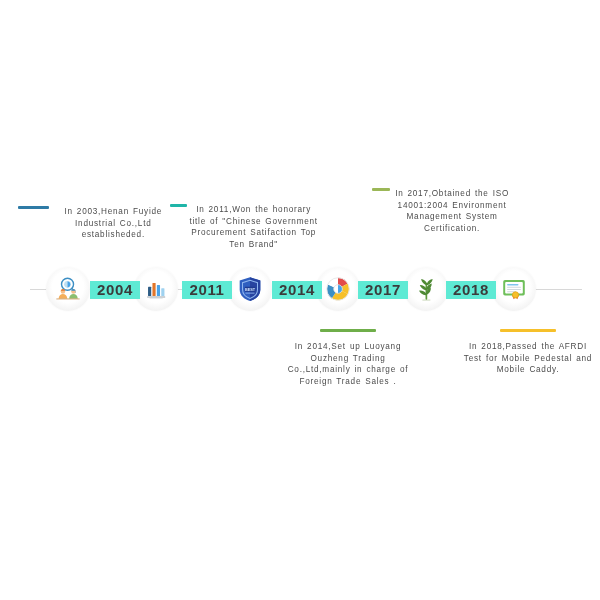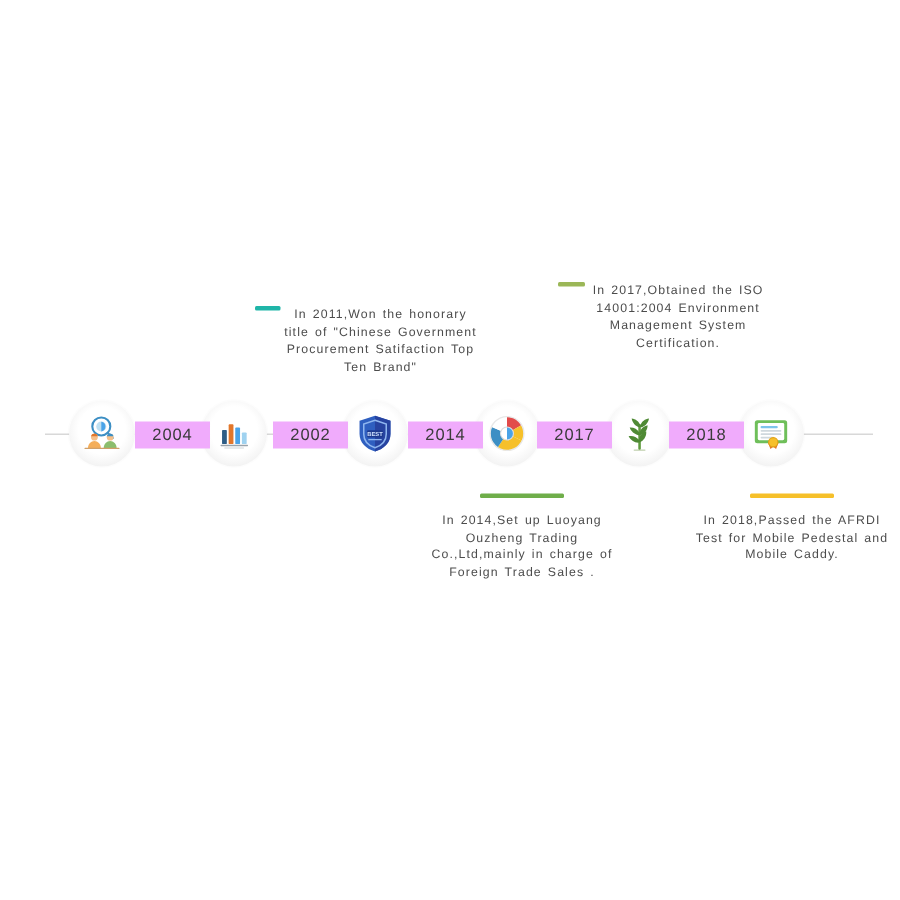--- a/index.html
+++ b/index.html
@@ -21,22 +21,22 @@
     position:absolute;top:267px;width:44px;height:44px;border-radius:50%;
     display:flex;align-items:center;justify-content:center;
     background:radial-gradient(circle at 50% 45%, #ffffff 48%, #f1f1f1 78%, #ececec 100%);
     box-shadow:0 0 0 1px rgba(0,0,0,0.012);
   }
   .node .glyph{width:30px;height:30px;display:block;}
 
   
   .year{
     position:absolute;top:281px;height:18px;line-height:18px;
-    font-size:11px;letter-spacing:.6px;color:#3b3b3b;font-weight:400;
-    background:#f0abfc;padding:0 5px;text-align:center;white-space:nowrap;
+    font-size:15px;letter-spacing:.6px;color:#3b3b3b;font-weight:700;
+    background:#5eead4;padding:0 5px;text-align:center;white-space:nowrap;
   }
 
   
   .block{position:absolute;text-align:center;}
   .block .bar{height:3px;border-radius:1px;margin:0 auto 9px auto;}
   .block .copy{
     font-size:8.2px;line-height:11.6px;color:#4c4c4c;letter-spacing:.75px;
     word-spacing:1px;
   }
   .block.above .bar{margin-bottom:10px;}
@@ -44,20 +44,24 @@
   
   .block.above{display:flex;justify-content:flex-end;}
 </style>
 </head>
 <body>
 
 <div id="timeline-infographic">
 
   <div class="rail"></div>
 
+  <div class="block above" style="left:18px;width:160px;top:206px;height:60px;">
+    <div class="bar" style="width:58px;background:#2e7ba6;"></div>
+    <div class="copy">In 2003,Henan Fuyide Industrial Co.,Ltd establisheded.</div>
+  </div>
 
   <div class="block above" style="left:170px;width:150px;top:204px;height:62px;">
     <div class="bar" style="width:56px;background:#1fb5a8;"></div>
     <div class="copy">In 2011,Won the honorary title of "Chinese Government Procurement Satifaction Top Ten Brand"</div>
   </div>
 
   <div class="block above" style="left:372px;width:142px;top:188px;height:66px;">
     <div class="bar" style="width:56px;background:#9bb757;"></div>
     <div class="copy">In 2017,Obtained the ISO 14001:2004 Environment Management System Certification.</div>
   </div>
@@ -145,18 +149,18 @@
       <rect x="8.6" y="10.7" width="12.2" height="1.5" rx=".7" fill="#7ec4ec"></rect>
       <rect x="8.6" y="13.5" width="14.8" height="1.2" rx=".6" fill="#cfd8dd"></rect>
       <rect x="8.6" y="15.9" width="14.8" height="1.2" rx=".6" fill="#cfd8dd"></rect>
       <rect x="8.6" y="18.3" width="9.6" height="1.2" rx=".6" fill="#cfd8dd"></rect>
       <path d="M13.8 22.4l1.8 4.6 2-1.6 2 1.6 1.8-4.6z" fill="#e2762a"></path>
       <circle cx="17.6" cy="22.2" r="3.3" fill="#f6c02a" stroke="#e2a318" stroke-width=".8"></circle>
     </svg>
   </div>
 
   <div class="year" style="left:90px;width:40px;">2004</div>
-  <div class="year" style="left:182px;width:40px;">2002</div>
+  <div class="year" style="left:182px;width:40px;">2011</div>
   <div class="year" style="left:272px;width:40px;">2014</div>
   <div class="year" style="left:358px;width:40px;text-align:center;">2017</div>
   <div class="year" style="left:446px;width:40px;">2018</div>
 
 </div>
 
 </body></html>

